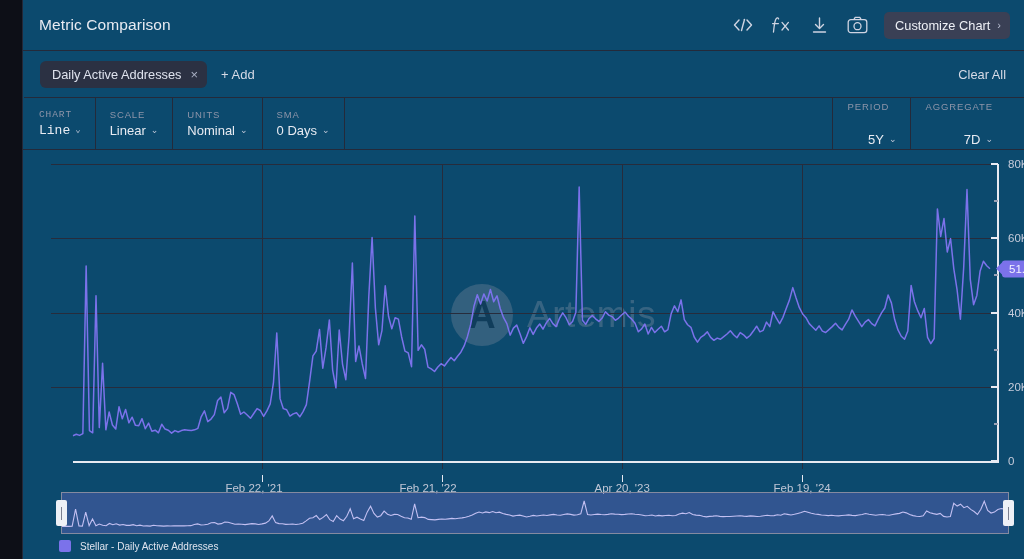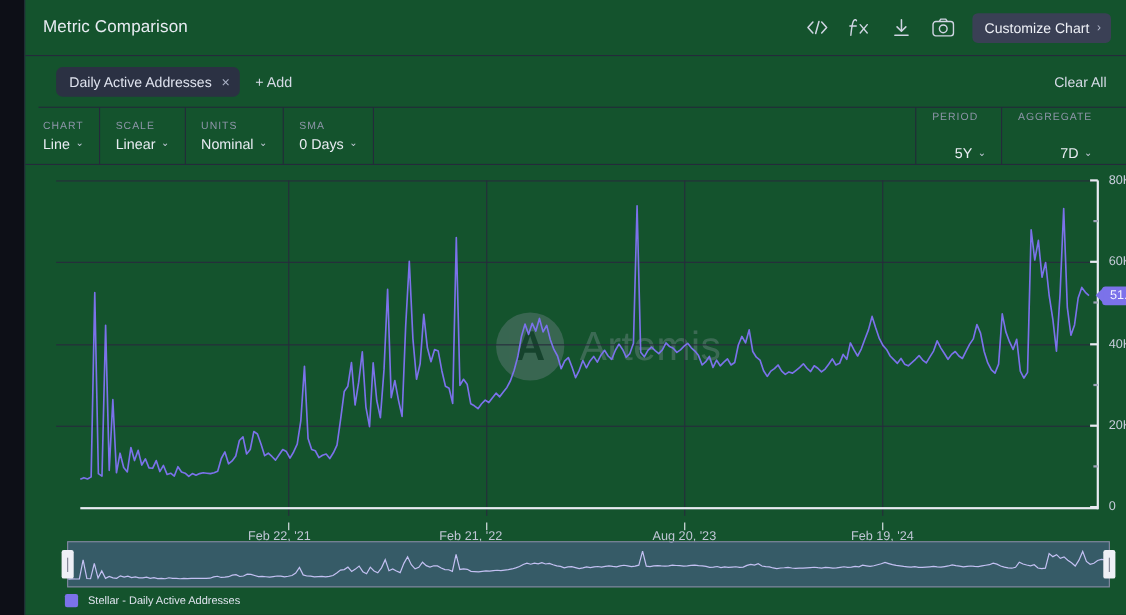--- a/index.html
+++ b/index.html
@@ -10,21 +10,21 @@
     overflow: hidden;
   }
   .page {
     position: relative;
     width: 1024px; height: 559px;
     background: #0d0f17;
   }
   .card {
     position: absolute;
     left: 22px; top: 0; right: 0; bottom: 0;
-    background: #14532d;
+    background: #0c4a6e;
     border-left: 1px solid #232838;
   }
 
   
   .header {
     position: absolute; left: 0; top: 0; right: 0; height: 51px;
     border-bottom: 1px solid #242a3a;
     display: flex; align-items: center;
   }
   .title {
@@ -55,21 +55,21 @@
     height: 27px;
     padding: 0 9px 0 11px;
     display: flex; align-items: center; gap: 7px;
     cursor: pointer;
     white-space: nowrap;
   }
   .customize-btn .chev { color: #b9bfd2; font-size: 11px; }
 
   
   .chips-row {
-    position: absolute; left: 12px; top: 51px; right: 0; height: 47px;
+    position: absolute; left: 1px; top: 51px; right: 0; height: 47px;
     border-bottom: 1px solid #242a3a;
     display: flex; align-items: center;
   }
   .chip {
     margin-left: 16px;
     background: #2b3143;
     border-radius: 6px;
     height: 27px;
     padding: 0 9px 0 12px;
     display: flex; align-items: center; gap: 9px;
@@ -99,21 +99,21 @@
     border-bottom: 1px solid #242a3a;
     display: flex; align-items: stretch;
   }
   .ctrl {
     display: flex; flex-direction: column; justify-content: center;
     padding: 0 14px;
     border-right: 1px solid #242a3a;
     cursor: pointer;
     min-width: 62px;
   }
-  .ctrl:first-child { padding-left: 16px; }
+  .ctrl:first-child { padding-left: 16px; font-family: Liberation Mono, monospace; }
   .ctrl .lbl {
     font-size: 9.5px;
     letter-spacing: .9px;
     color: #8e95a9;
     text-transform: uppercase;
     margin-bottom: 3px;
   }
   .ctrl .val {
     font-size: 13px;
     color: #e8ebf2;
@@ -361,21 +361,21 @@
           <div class="gridline-h" style="top: 74.25px;"></div>
           <div class="gridline-h" style="top: 0px;"></div>
           <div class="gridline-v" style="left: 211.215px;"></div>
           <div class="xtick" style="left: 211.215px;"></div>
           <div class="xlabel" style="left: 203px; text-align: center;">Feb 22, '21</div>
           <div class="gridline-v" style="left: 391.2px;"></div>
           <div class="xtick" style="left: 391.2px;"></div>
           <div class="xlabel" style="left: 377px;">Feb 21, '22</div>
           <div class="gridline-v" style="left: 571.185px;"></div>
           <div class="xtick" style="left: 571.185px;"></div>
-          <div class="xlabel" style="left: 571.185px;">Aug 20, '23</div>
+          <div class="xlabel" style="left: 571.185px;">Apr 20, '23</div>
           <div class="gridline-v" style="left: 751.17px;"></div>
           <div class="xtick" style="left: 751.17px;"></div>
           <div class="xlabel" style="left: 751.17px;">Feb 19, '24</div>
           <svg width="945" height="305" style="position: absolute; left: 0px; top: 0px;">
             <polyline points="22.00,271.75 25.29,270.27 28.57,271.38 31.86,269.53 35.15,102.09 38.43,266.56 41.72,268.79 45.01,131.79 48.29,263.59 51.58,199.36 54.87,265.81 58.15,248.00 61.44,260.99 64.73,265.07 68.01,242.80 71.30,254.68 74.59,245.40 77.87,258.76 81.16,253.19 84.45,261.36 87.73,261.73 91.02,254.68 94.31,264.70 97.59,259.13 100.88,267.30 104.17,266.19 107.46,268.79 110.74,260.25 114.03,265.07 117.32,266.19 120.60,269.16 123.89,266.56 127.18,268.04 130.46,266.56 133.75,265.81 137.04,266.19 140.32,266.56 143.61,265.81 146.90,264.33 150.18,252.82 153.47,246.88 156.76,257.65 160.04,255.05 163.33,250.59 166.62,236.49 169.90,233.15 173.19,248.74 176.48,244.65 179.76,228.32 183.05,230.55 186.34,239.83 189.62,250.22 192.91,248.00 196.20,250.97 199.48,254.31 202.77,249.48 206.06,244.65 209.34,246.51 212.63,252.45 215.92,246.88 219.20,239.83 222.49,218.30 225.78,168.92 229.06,234.63 232.35,244.65 235.64,245.77 238.92,252.08 242.21,249.85 245.50,248.74 248.78,252.82 252.07,247.62 255.36,240.57 258.65,217.18 261.93,191.94 265.22,187.11 268.51,165.58 271.79,204.19 275.08,183.40 278.37,155.93 281.65,206.04 284.94,223.86 288.23,165.95 291.51,200.10 294.80,215.70 298.09,172.26 301.37,99.12 304.66,197.50 307.95,181.91 311.23,199.73 314.52,214.58 317.81,132.16 321.09,73.51 324.38,144.04 327.67,180.80 330.95,166.69 334.24,121.77 337.53,152.21 340.81,164.84 344.10,153.70 347.39,155.18 350.67,173.00 353.96,187.11 357.25,188.97 360.53,202.70 363.82,51.98 367.11,186.37 370.39,180.80 373.68,185.25 376.97,203.07 380.25,204.93 383.54,207.53 386.83,203.07 390.11,199.73 393.40,201.96 396.69,197.50 399.97,193.42 403.26,196.76 406.55,192.31 409.84,188.22 413.12,181.91 416.41,172.63 419.70,160.38 422.98,142.19 426.27,130.68 429.56,139.96 432.84,129.94 436.13,136.99 439.42,125.48 442.70,137.73 445.99,131.79 449.28,144.79 452.56,153.70 455.85,159.64 459.14,171.15 462.42,164.09 465.71,161.12 469.00,169.66 472.28,179.31 475.57,172.63 478.86,163.72 482.14,170.40 485.43,164.09 488.72,160.01 492.00,165.21 495.29,158.89 498.58,154.44 501.86,159.64 505.15,162.61 508.44,154.44 511.72,148.87 515.01,153.70 518.30,160.75 521.58,157.41 524.87,148.13 528.16,23.02 531.44,156.30 534.73,160.38 538.02,154.44 541.30,151.47 544.59,154.81 547.88,157.41 551.16,154.07 554.45,147.76 557.74,151.10 561.03,152.58 564.31,156.30 567.60,154.07 570.89,150.73 574.17,148.13 577.46,152.21 580.75,155.18 584.03,159.27 587.32,167.81 590.61,164.84 593.89,160.01 597.18,170.03 600.47,163.35 603.75,168.55 607.04,165.21 610.33,162.24 613.61,167.81 616.90,165.58 620.19,149.61 623.47,141.82 626.76,147.76 630.05,135.88 633.33,155.55 636.62,160.75 639.91,163.35 643.19,173.00 646.48,178.20 649.77,173.37 653.05,171.15 656.34,167.81 659.63,173.37 662.91,176.34 666.20,174.12 669.49,175.23 672.77,172.63 676.06,170.03 679.35,166.69 682.63,170.78 685.92,173.75 689.21,168.55 692.49,170.78 695.78,174.12 699.07,171.52 702.35,167.06 705.64,162.24 708.93,167.81 712.22,166.32 715.50,158.15 718.79,162.61 722.08,147.76 725.36,154.07 728.65,159.64 731.94,153.33 735.22,144.42 738.51,135.88 741.80,123.63 745.08,134.02 748.37,143.67 751.66,149.99 754.94,153.70 758.23,159.64 761.52,162.98 764.80,166.32 768.09,161.87 771.38,167.06 774.66,168.55 777.95,165.58 781.24,162.61 784.52,159.27 787.81,163.35 791.10,165.95 794.38,160.38 797.67,155.18 800.96,145.90 804.24,152.21 807.53,157.41 810.82,162.61 814.10,158.15 817.39,155.55 820.68,159.64 823.96,161.87 827.25,155.18 830.54,148.87 833.82,144.04 837.11,131.05 840.40,138.85 843.68,155.55 846.97,165.95 850.26,172.26 853.54,175.23 856.83,167.06 860.12,121.40 863.41,137.73 866.69,146.64 869.98,153.70 873.27,144.42 876.55,173.37 879.84,179.69 883.13,174.49 886.41,44.92 889.70,72.39 892.99,54.57 896.27,87.99 899.56,74.62 902.85,105.06 906.13,126.23 909.42,155.18 912.71,103.21 915.99,25.62 919.28,115.46 922.57,140.70 925.85,131.42 929.14,106.92 932.43,97.27 935.71,101.72 939.00,104.69" fill="none" stroke="#7b72ea" stroke-width="1.5" stroke-linejoin="round"></polyline>
           </svg>
           <div class="xaxis-line" style="left: 22px; width: 925px; top: 297px;"></div>
           <div class="yaxis-line" style="left: 946px; top: 0px; height: 299px;"></div>
           <div class="ytick" style="top: 296px; left: 940px;"></div>
           <div class="ylabel" style="top: 297px; left: 957px;">0</div>

